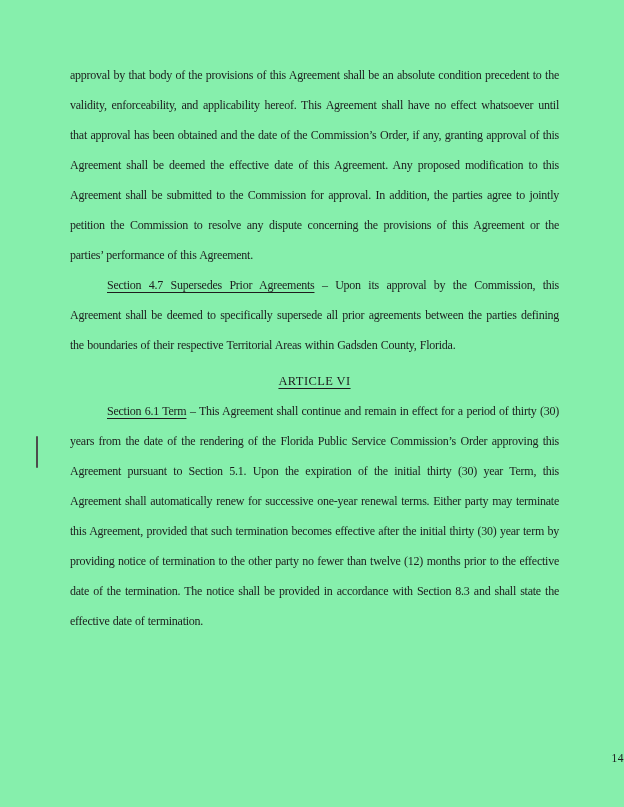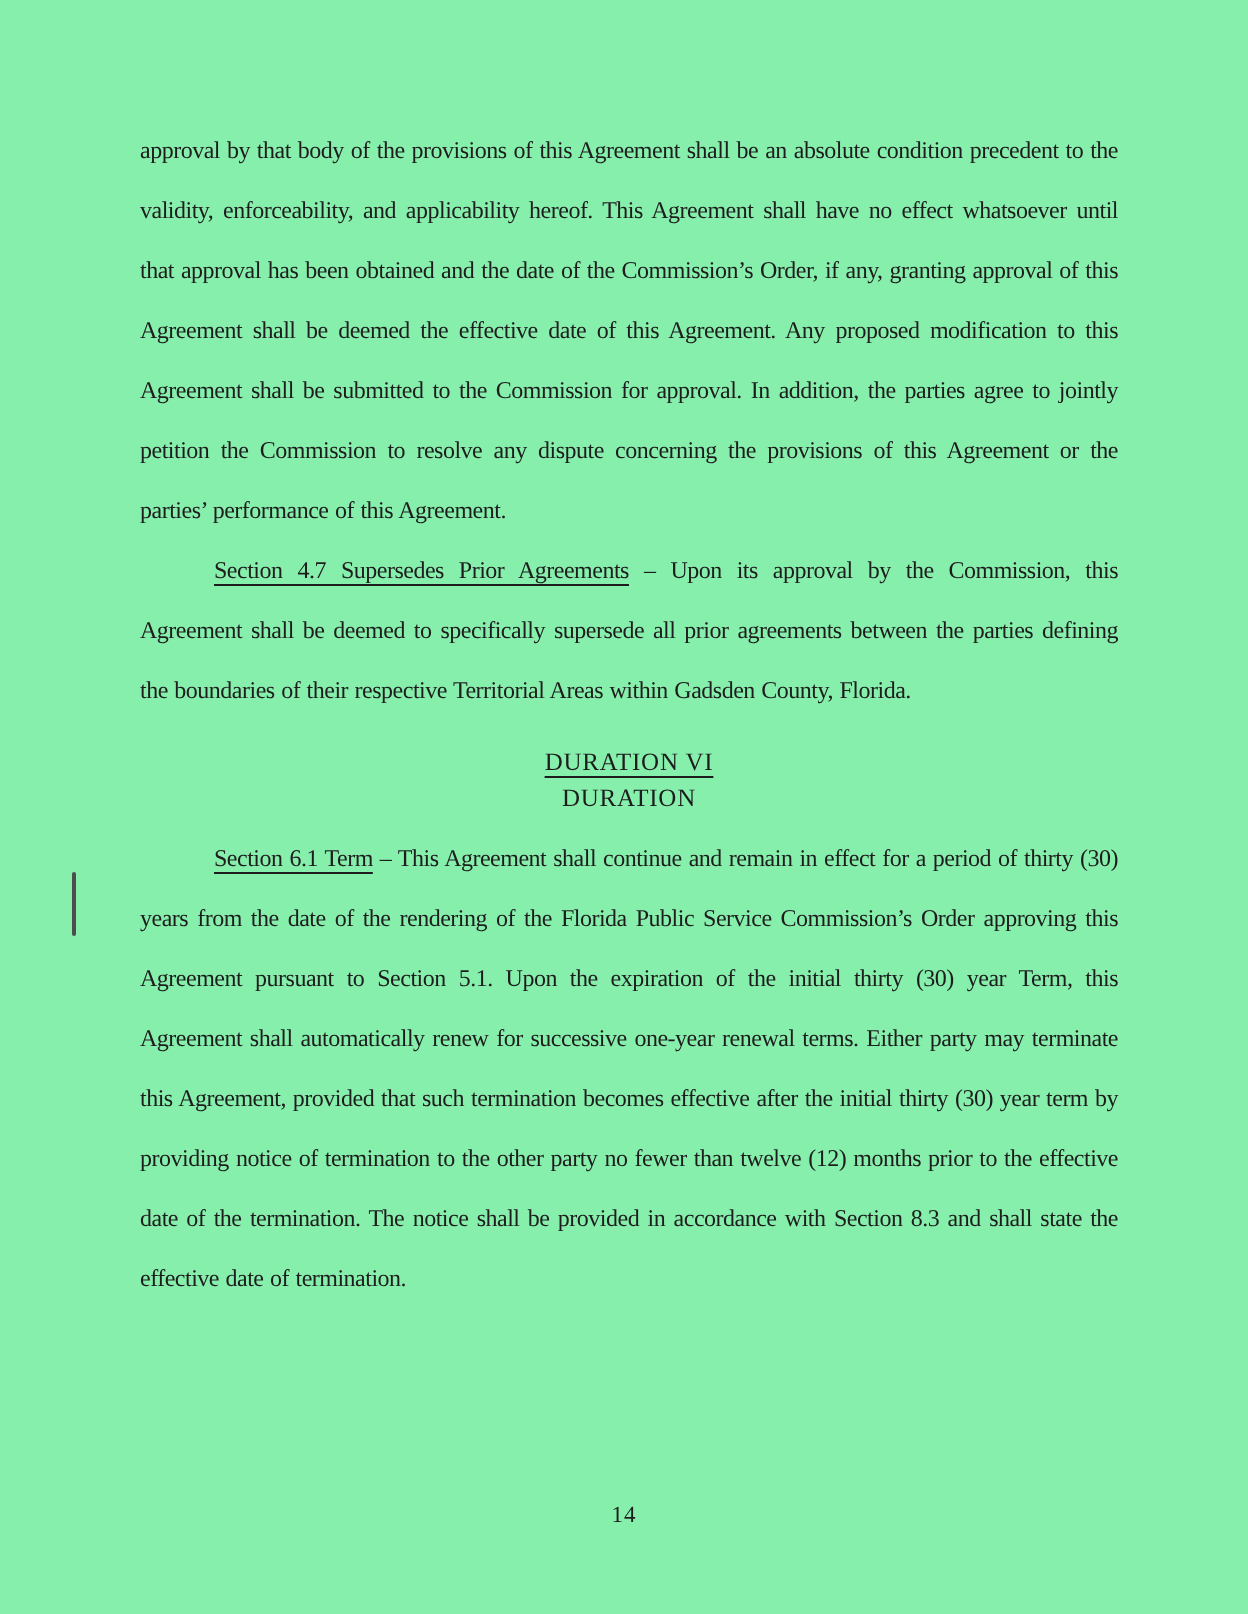--- a/index.html
+++ b/index.html
@@ -55,21 +55,21 @@
     width: 2px;
     height: 32px;
     background: #4d4d4d;
     border-radius: 1px;
   }
   .page-number {
     position: absolute;
     top: 752px;
     left: 0;
     width: 100%;
-    text-align: center;
+    text-align: right;
     font-size: 11.5px;
     letter-spacing: 0.5px;
   }
 </style>
 </head>
 <body>
 
 <div class="page">
 
   <div class="stray-mark"></div>
@@ -79,22 +79,21 @@
     <p class="para">
       <span>approval by that body of the provisions of this Agreement shall be an absolute condition precedent to the validity, enforceability, and applicability hereof. This Agreement shall have no effect whatsoever until that approval has been obtained and the date of the Commission’s Order, if any, granting approval of this Agreement shall be deemed the effective date of this Agreement. Any proposed modification to this Agreement shall be submitted to the Commission for approval. In addition, the parties agree to jointly petition the Commission to resolve any dispute concerning the provisions of this Agreement or the parties’ performance of this Agreement.</span>
     </p>
 
 
     <p class="para indent">
       <span class="u">Section 4.7 Supersedes Prior Agreements</span><span> – Upon its approval by the Commission, this Agreement shall be deemed to specifically supersede all prior agreements between the parties defining the boundaries of their respective Territorial Areas within Gadsden County, Florida.</span>
     </p>
 
     <div class="article-heading">
-      <div class="u">DURATION VI</div>
-      <div>DURATION</div>
+      <div class="u">ARTICLE VI</div>
     </div>
 
     <p class="para indent after-heading">
       <span class="u">Section 6.1 Term</span><span> – This Agreement shall continue and remain in effect for a period of thirty (30) years from the date of the rendering of the Florida Public Service Commission’s Order approving this Agreement pursuant to Section 5.1. Upon the expiration of the initial thirty (30) year Term, this Agreement shall automatically renew for successive one-year renewal terms. Either party may terminate this Agreement, provided that such termination becomes effective after the initial thirty (30) year term by providing notice of termination to the other party no fewer than twelve (12) months prior to the effective date of the termination. The notice shall be provided in accordance with Section 8.3 and shall state the effective date of termination.</span>
     </p>
 
   </div>
 
   <div class="page-number">14</div>
 

